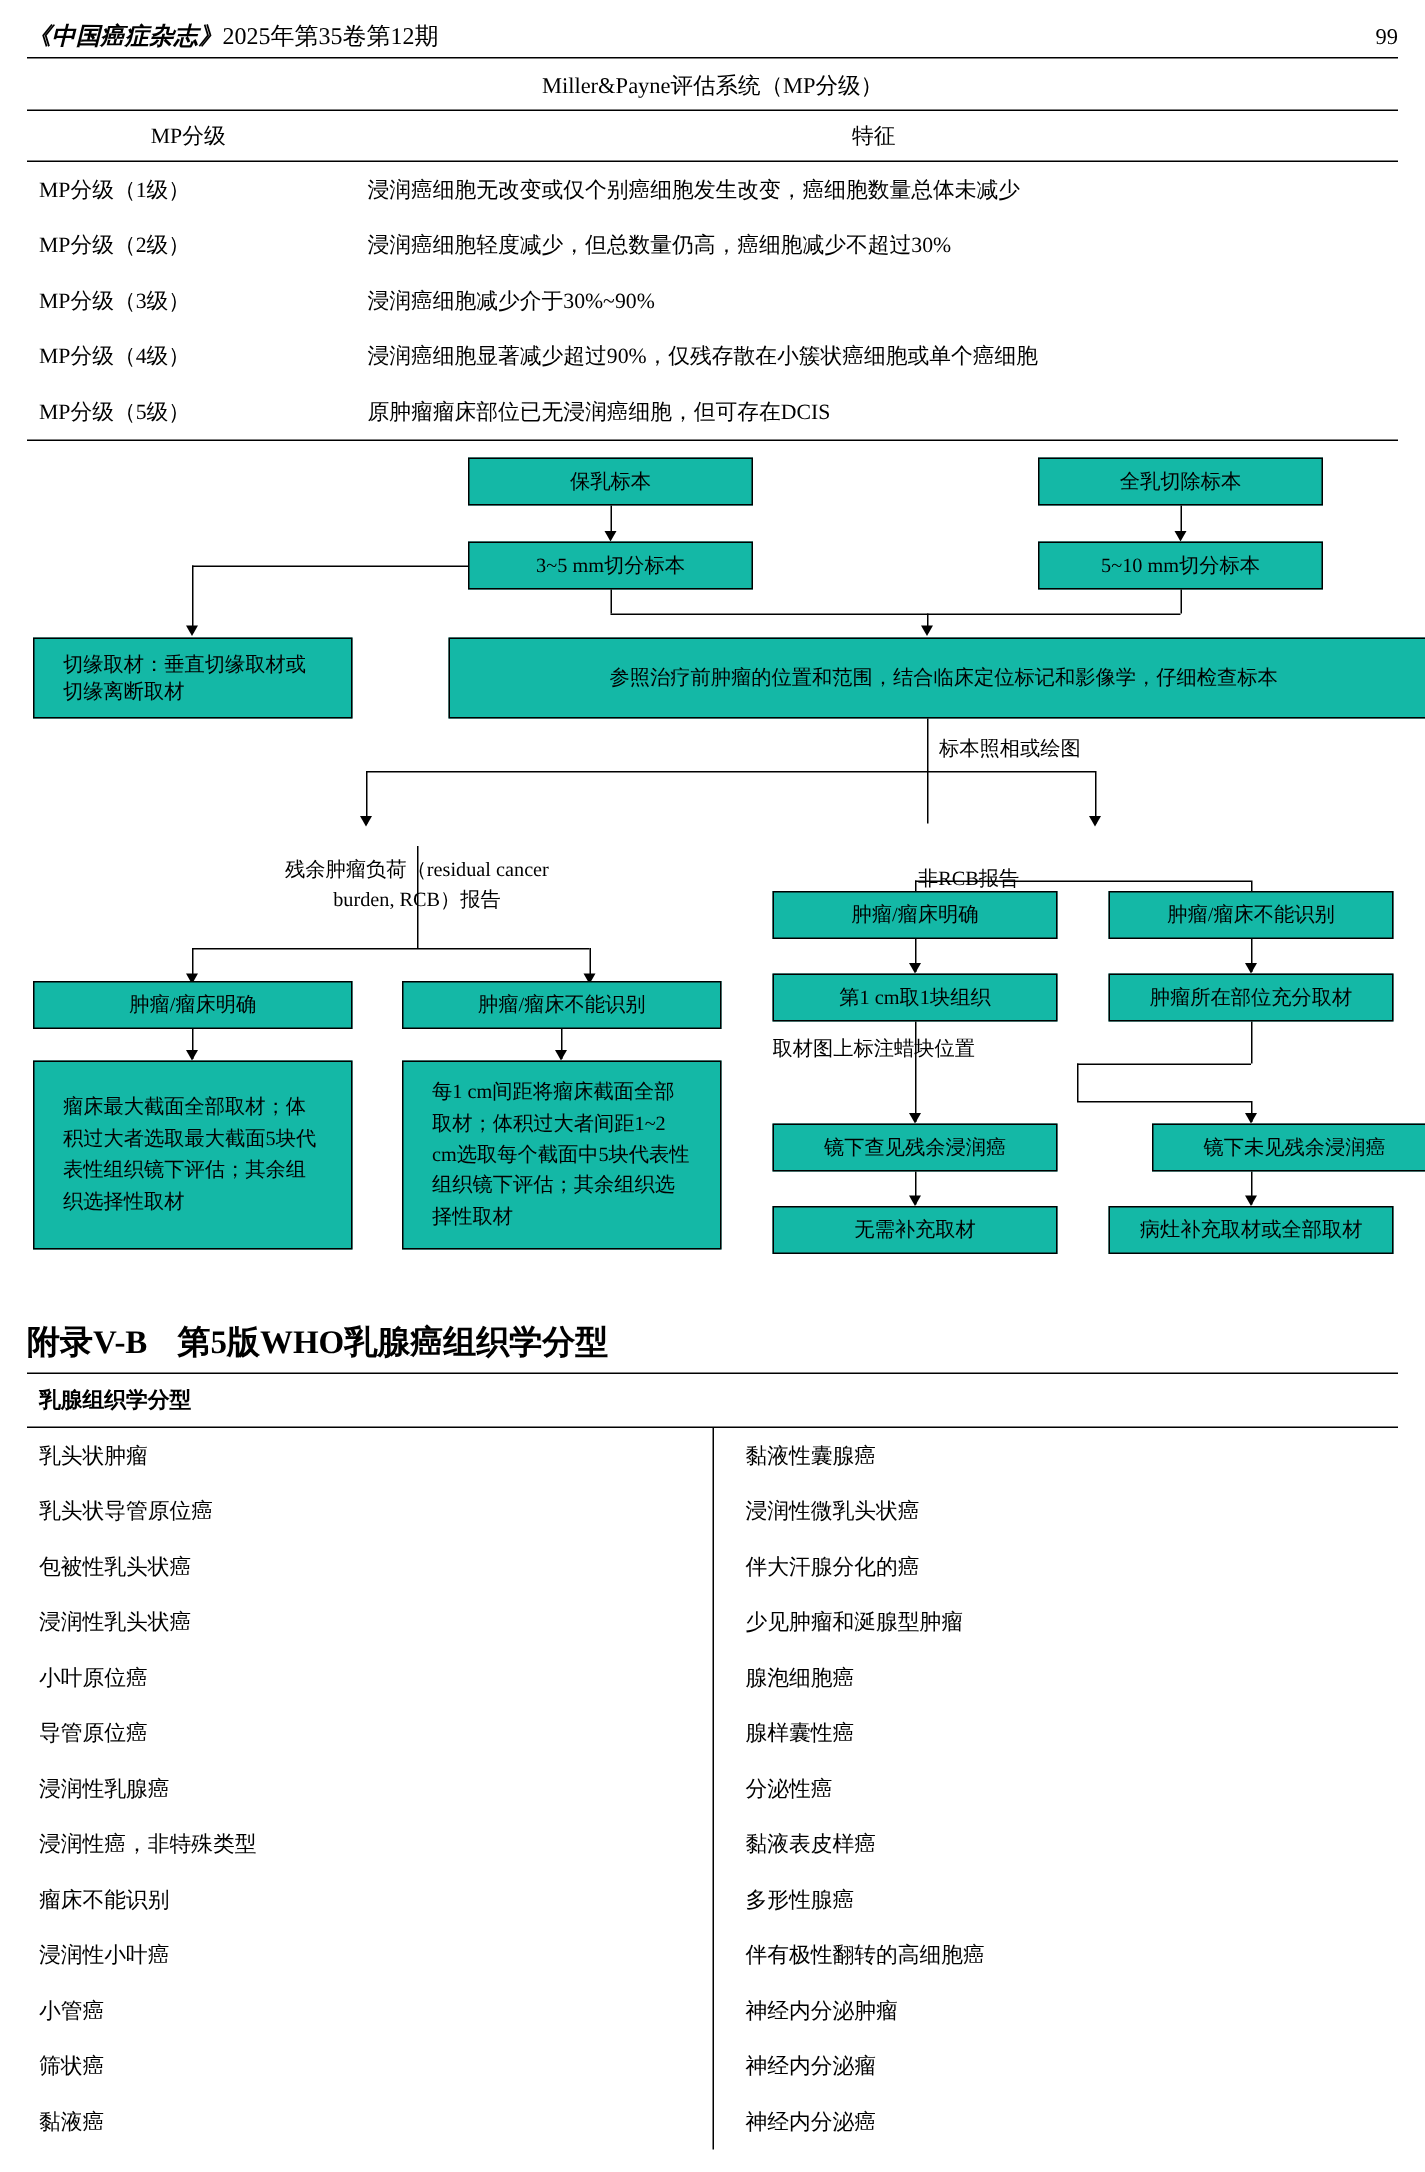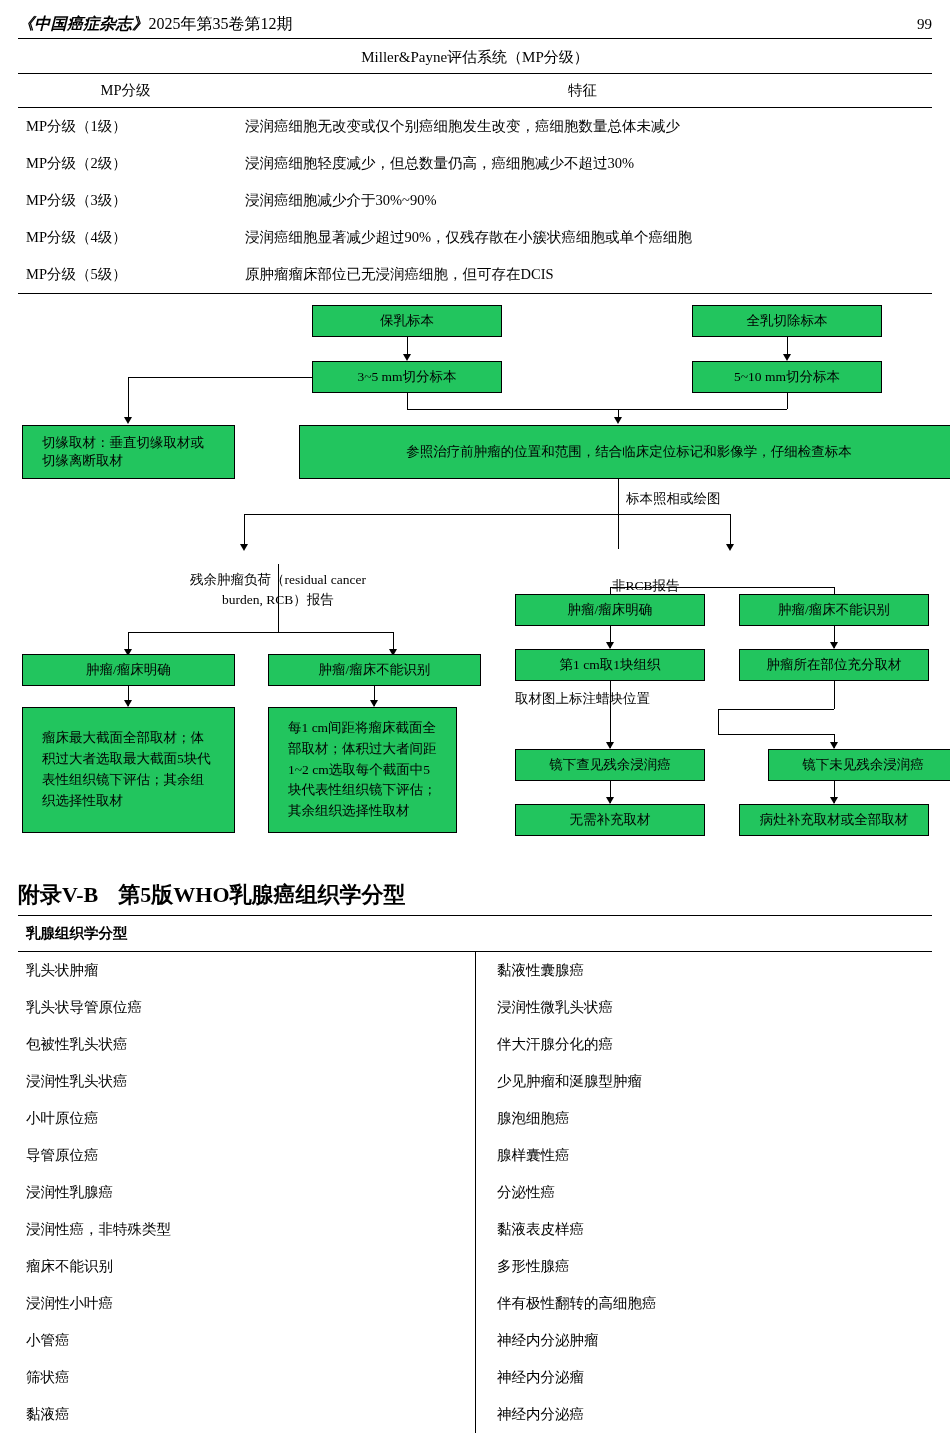--- a/index.html
+++ b/index.html
@@ -90,21 +90,21 @@
     position: absolute;
     top: 292px;
     left: 18px;
     width: 914px;
     height: 560px;
     font-size: 13.5px;
   }
   .box {
     position: absolute;
     border: 1px solid #000;
-    background: #22c55e;
+    background: #14b8a6;
     box-sizing: border-box;
     display: flex;
     align-items: center;
     justify-content: center;
     text-align: center;
     padding: 3px 5px;
     line-height: 1.35;
   }
   .box.left-align {
     justify-content: flex-start;
@@ -304,21 +304,21 @@
 
     <div class="box" style="left:4px; top:362px; width:213px; height:32px;">肿瘤/瘤床明确</div>
     <div class="box" style="left:250px; top:362px; width:213px; height:32px;">肿瘤/瘤床不能识别</div>
 
     <div class="ln v" style="left:110px; top:394px; height:20px;"></div>
     <div class="arw" style="left:105.5px; top:408px;"></div>
     <div class="ln v" style="left:356px; top:394px; height:20px;"></div>
     <div class="arw" style="left:351.5px; top:408px;"></div>
 
     <div class="box left-align" style="left:4px; top:415px; width:213px; height:126px; line-height:1.55;">瘤床最大截面全部取材；体积过大者选取最大截面5块代表性组织镜下评估；其余组织选择性取材</div>
-    <div class="box left-align" style="left:250px; top:415px; width:189px; height:126px; line-height:1.55;">每1 cm间距将瘤床截面全部取材；体积过大者间距1~2 cm选取每个截面中5块代表性组织镜下评估；其余组织选择性取材</div>
+    <div class="box left-align" style="left:250px; top:415px; width:213px; height:126px; line-height:1.55;">每1 cm间距将瘤床截面全部取材；体积过大者间距1~2 cm选取每个截面中5块代表性组织镜下评估；其余组织选择性取材</div>
   </div>
 
   <div class="appendix-title">
     <span class="code">附录V-B</span><span>第5版WHO乳腺癌组织学分型</span>
   </div>
 
   <div class="who">
     <div class="who-rule-top"></div>
     <div class="who-head">乳腺组织学分型</div>
     <div class="who-rule-mid"></div>

